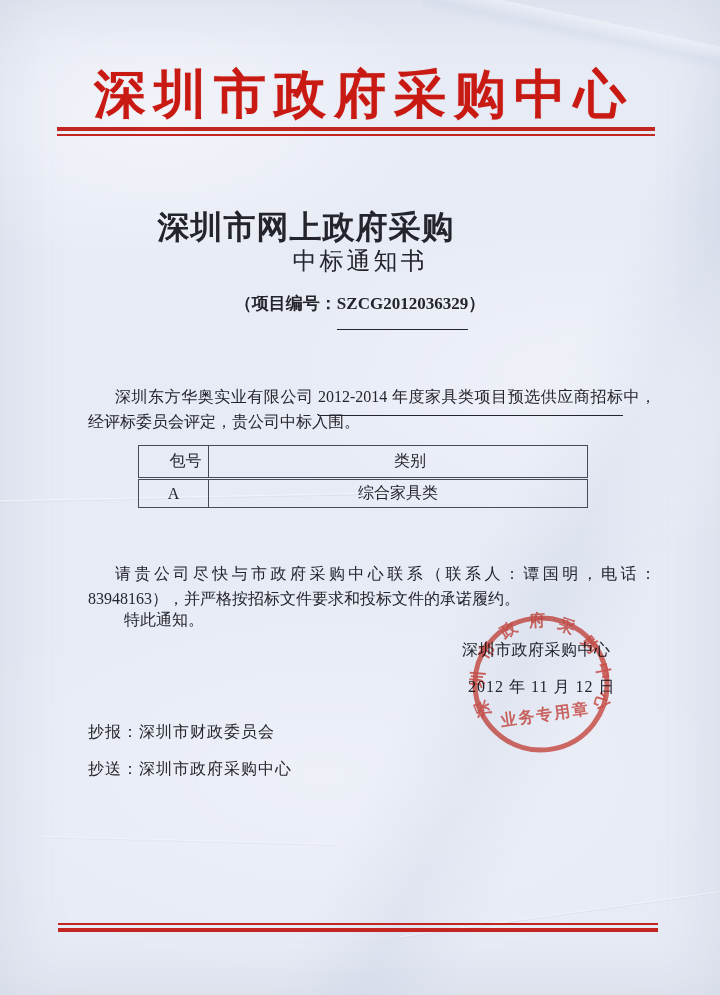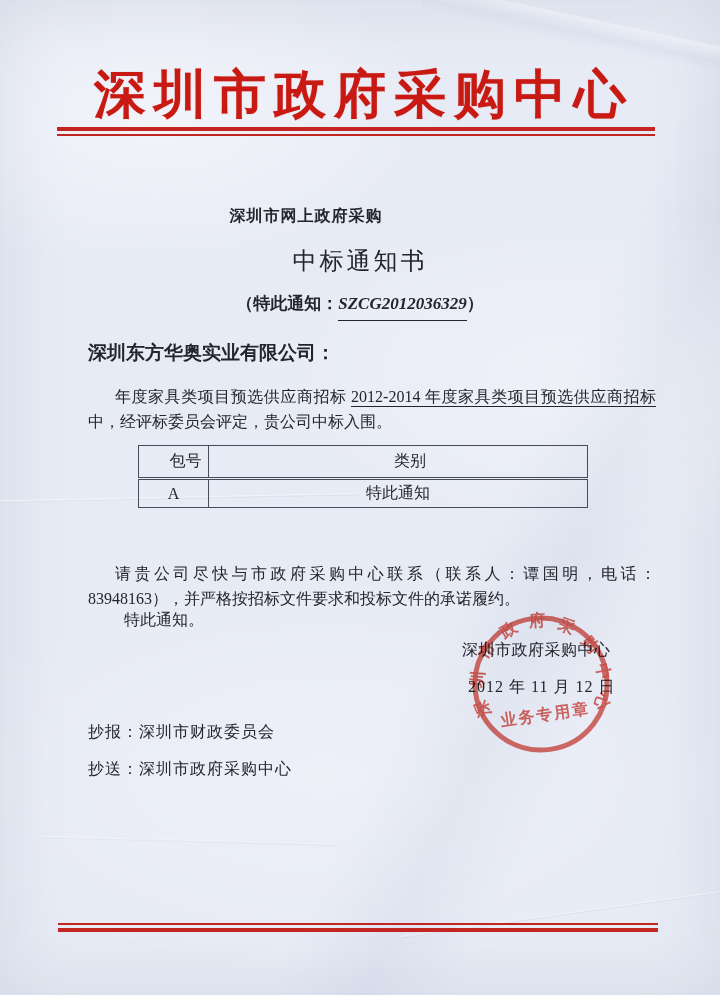--- a/index.html
+++ b/index.html
@@ -45,33 +45,33 @@
     text-indent:8px; 
     text-shadow:0 0 1px rgba(200,25,18,.4);
   }
   .rule{position:absolute;background:var(--rule-red,#c42420);}
   .rule-top-thick{left:57px;top:127px;width:598px;height:4px;}
   .rule-top-thin {left:57px;top:134px;width:598px;height:2px;}
   .rule-bot-thin {left:58px;top:923px;width:600px;height:2px;}
   .rule-bot-thick{left:58px;top:928px;width:600px;height:4px;}
 
   .doc-title-1{left:0;top:206px;width:612px;text-align:center;
-    font-size:16px;font-weight:bold;color:var(--ink,#24242c);letter-spacing:1px;}
+    font-size:32px;font-weight:bold;color:var(--ink,#24242c);letter-spacing:1px;}
   .doc-title-2{left:0;top:245px;width:720px;text-align:center;
     font-size:24px;font-weight:normal;color:var(--ink,#24242c);letter-spacing:3px;}
   .project-line{left:0;top:292px;width:720px;text-align:center;
     font-size:17px;font-weight:bold;color:var(--ink,#24242c);}
-  .project-line .u{border-bottom:1.5px solid var(--ink,#24242c);padding-bottom:7px;font-style:italic;}
+  .project-line .u{border-bottom:1.5px solid var(--ink,#24242c);padding-bottom:16px;}
 
   .addressee{left:88px;top:340px;font-size:19px;font-weight:bold;color:var(--ink,#24242c);}
 
   .body-par{left:88px;top:384px;width:568px;
     font-size:16px;line-height:25px;color:var(--ink,#24242c);
     text-indent:27px;text-align:justify;}
-  .body-par .u{border-bottom:1px solid var(--ink,#24242c);padding-bottom:1px;}
+  .body-par .u{border-bottom:1px solid var(--ink,#24242c);padding-bottom:10px;}
 
   table.award{position:absolute;left:138px;top:445px;width:450px;
     border-collapse:collapse;table-layout:fixed;
     font-size:16px;color:var(--ink,#24242c);}
   table.award th,table.award td{
     border:1.5px solid #454b57;text-align:center;font-weight:normal;padding:0;}
   table.award th{height:31px;padding-left:24px;}
   table.award td{height:27px;}
   table.award thead th{border-bottom:3px double #454b57;}
   col.c1{width:70px;}
@@ -102,41 +102,40 @@
   <div class="crease crease-4"></div>
 
   <div class="abs letterhead">深圳市政府采购中心</div>
 
   <div class="rule rule-top-thick"></div>
   <div class="rule rule-top-thin"></div>
 
   <div class="abs doc-title-1">深圳市网上政府采购</div>
   <div class="abs doc-title-2">中标通知书</div>
 
-  <div class="abs project-line"><span>（特此通知：</span><span class="u">SZCG2012036329</span><span>）</span></div>
+  <div class="abs project-line"><span>（项目编号：</span><span class="u">SZCG2012036329</span><span>）</span></div>
 
-  <div class="abs addressee">深圳东方华奥实业有限公司：</div>
 
-  <div class="abs body-par"><span>年度家具类项目预选供应商招标 </span><span class="u">2012-2014 年度家具类项目预选供应商招标</span><span>中，经评标委员会评定，贵公司中标入围。</span></div>
+  <div class="abs body-par"><span>深圳东方华奥实业有限公司 </span><span class="u">2012-2014 年度家具类项目预选供应商招标</span><span>中，经评标委员会评定，贵公司中标入围。</span></div>
 
   <table class="award">
     <colgroup>
         <col class="c1">
         <col>
       </colgroup>
     <thead>
       <tr>
         <th>包号</th>
         <th>类别</th>
       </tr>
     </thead>
     <tbody>
       <tr>
         <td>A</td>
-        <td>特此通知</td>
+        <td>综合家具类</td>
       </tr>
     </tbody>
   </table>
 
   <div class="abs contact-par">请贵公司尽快与市政府采购中心联系（联系人：谭国明，电话：83948163），并严格按招标文件要求和投标文件的承诺履约。</div>
 
   <div class="abs closing">特此通知。</div>
 
   <div class="abs sig-org">深圳市政府采购中心</div>
   <div class="abs sig-date">2012 年 11 月 12 日</div>

